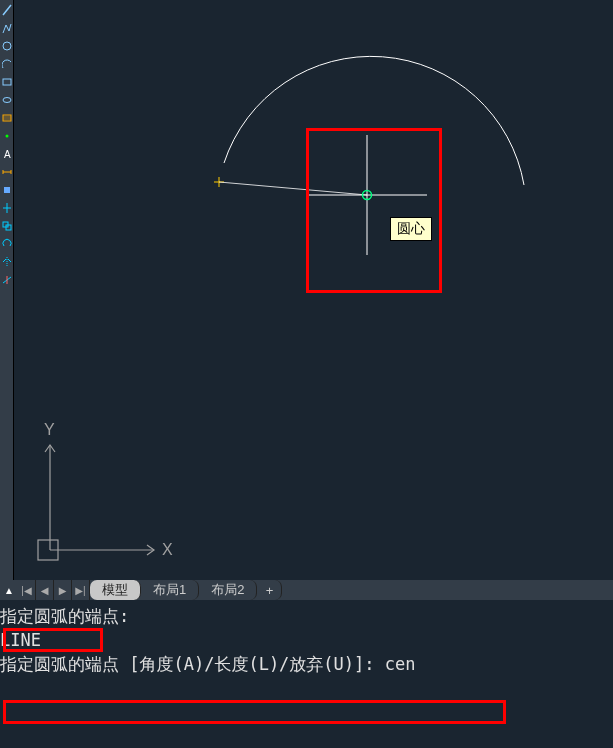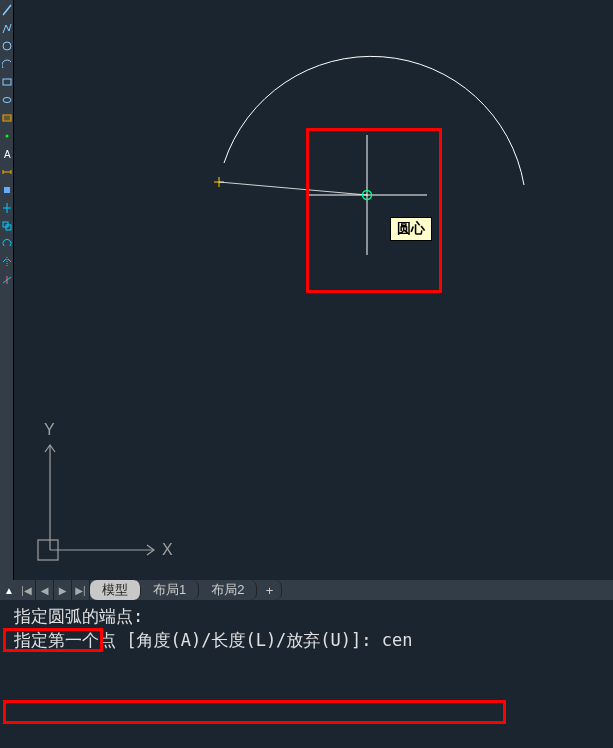--- a/index.html
+++ b/index.html
@@ -11,21 +11,21 @@
     display: flex; flex-direction: column; align-items: center; padding-top: 2px; gap: 2px;
   }
   .tool-icon { width: 12px; height: 16px; display: flex; align-items: center; justify-content: center; cursor: pointer; }
   .drawing-area {
     position: absolute; left: 14px; top: 0; width: 599px; height: 580px;
     background: #1a2530;
   }
   .drawing-area svg { width: 100%; height: 100%; }
   .tooltip-center {
     position: absolute; background: #ffffcc; border: 1px solid #000;
-    color: #000; font-size: 14px; padding: 2px 6px; white-space: nowrap; font-weight: bold;
+    color: #000; font-size: 14px; padding: 2px 6px; white-space: nowrap;
   }
   .highlight-box {
     position: absolute; border: 3px solid #ff0000; pointer-events: none;
   }
   .tabs-bar {
     position: absolute; left: 0; top: 580px; width: 613px; height: 20px;
     background: #333d48; display: flex; align-items: stretch;
   }
   .toggle-arrow {
     width: 18px; display: flex; align-items: center; justify-content: center;
@@ -36,21 +36,21 @@
     background: #333d48; color: #aaa; font-size: 10px; cursor: pointer; border-right: 1px solid #222;
   }
   .tab {
     padding: 0 12px; display: flex; align-items: center; color: #ccc; font-size: 13px;
     cursor: pointer; border-right: 1px solid #222; border-radius: 7px;
   }
   .tab.active { background: #c8c8c8; color: #222; }
   .tab.plus { width: 24px; justify-content: center; }
   .command-area {
     position: absolute; left: 0; top: 600px; width: 613px; height: 148px;
-    background: #1a2530; padding: 4px 14px;
+    background: #1a2530; padding: 4px 0;
   }
   .cmd-line {
     color: #e0e0e0; font-size: 17px; line-height: 24px;
     font-family: "SimSun", monospace; white-space: pre;
   }
 </style>
 </head>
 <body>
 
 <div class="app">
@@ -182,18 +182,19 @@
     <div class="nav-btn">▶</div>
     <div class="nav-btn">▶|</div>
     <div class="tab active">模型</div>
     <div class="tab">布局1</div>
     <div class="tab">布局2</div>
     <div class="tab plus">+</div>
   </div>
 
   <div class="command-area">
     <div class="cmd-line">指定圆弧的端点:</div>
-    <div class="cmd-line">指定第一个点 [角度(A)/长度(L)/放弃(U)]: cen</div>
+    <div class="cmd-line">LINE</div>
+    <div class="cmd-line">指定圆弧的端点 [角度(A)/长度(L)/放弃(U)]: cen</div>
 
     <div class="highlight-box" style="left:3px; top:28px; width:100px; height:24px;"></div>
     <div class="highlight-box" style="left:3px; top:100px; width:503px; height:24px;"></div>
   </div>
 </div>
 
 </body></html>

